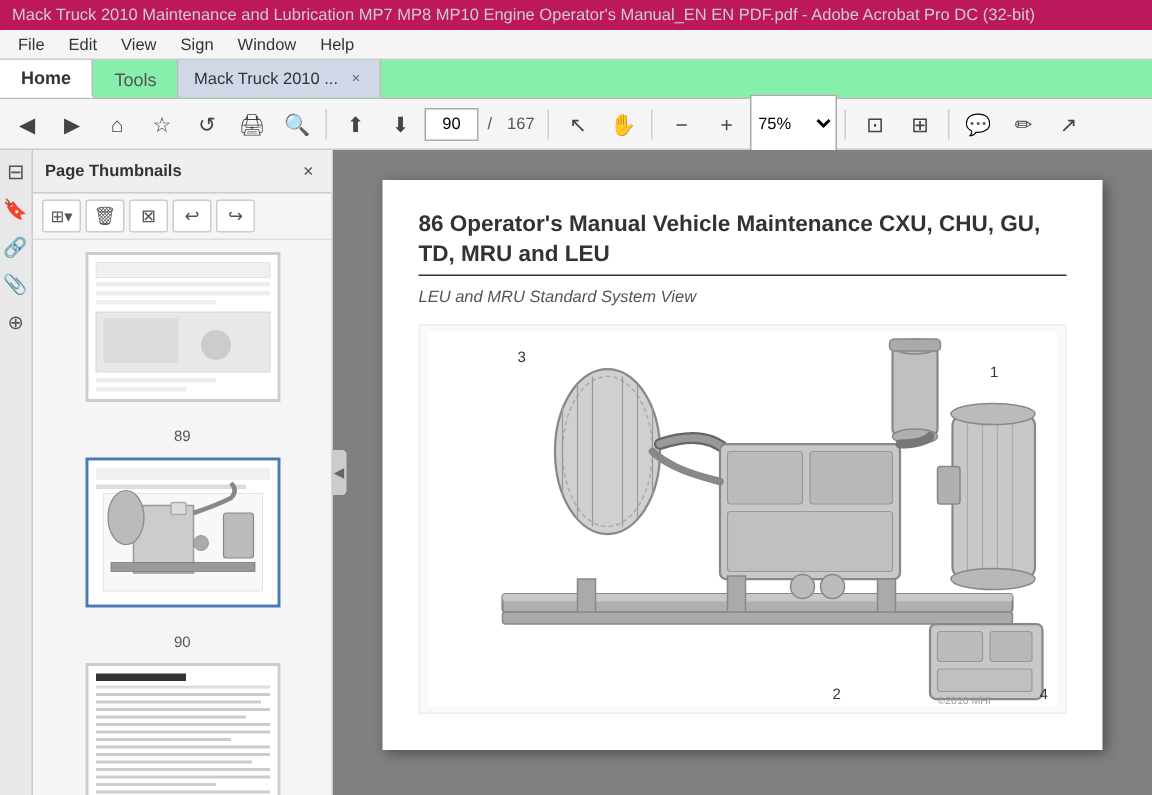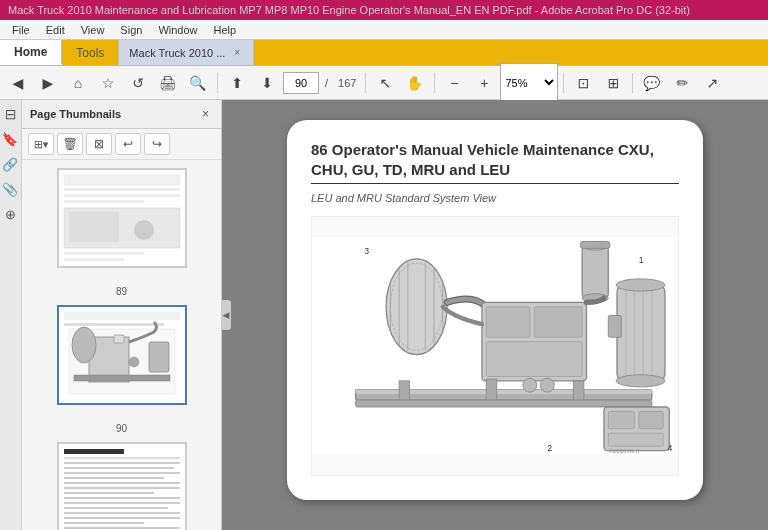--- a/index.html
+++ b/index.html
@@ -30,21 +30,21 @@
     }
     .menu-item {
       padding: 2px 8px;
       font-size: 11px;
       cursor: pointer;
       color: #333;
     }
 
     
     #tab-bar {
-      background: #eab308;
+      background: #86efac;
       border-bottom: 1px solid #bbb;
       display: flex;
       align-items: stretch;
       height: 26px;
     }
     .tab-home {
       background: #fff;
       border-right: 1px solid #bbb;
       border-bottom: 2px solid #fff;
       padding: 4px 14px;
@@ -252,25 +252,24 @@
       flex: 1;
       background: #808080;
       display: flex;
       align-items: flex-start;
       justify-content: center;
       padding: 20px 10px 10px;
       overflow: auto;
     }
     #page-content {
       background: #fff;
-      width: 416px;
+      width: 480px;
       min-height: 380px;
       padding: 20px 24px;
       box-shadow: 2px 2px 8px rgba(0,0,0,0.4);
-      border-radius: 20px;
     }
     .page-section-title {
       font-size: 15px;
       font-weight: bold;
       color: #333;
       line-height: 1.3;
       border-bottom: 1px solid #333;
       padding-bottom: 4px;
       margin-bottom: 8px;
     }

